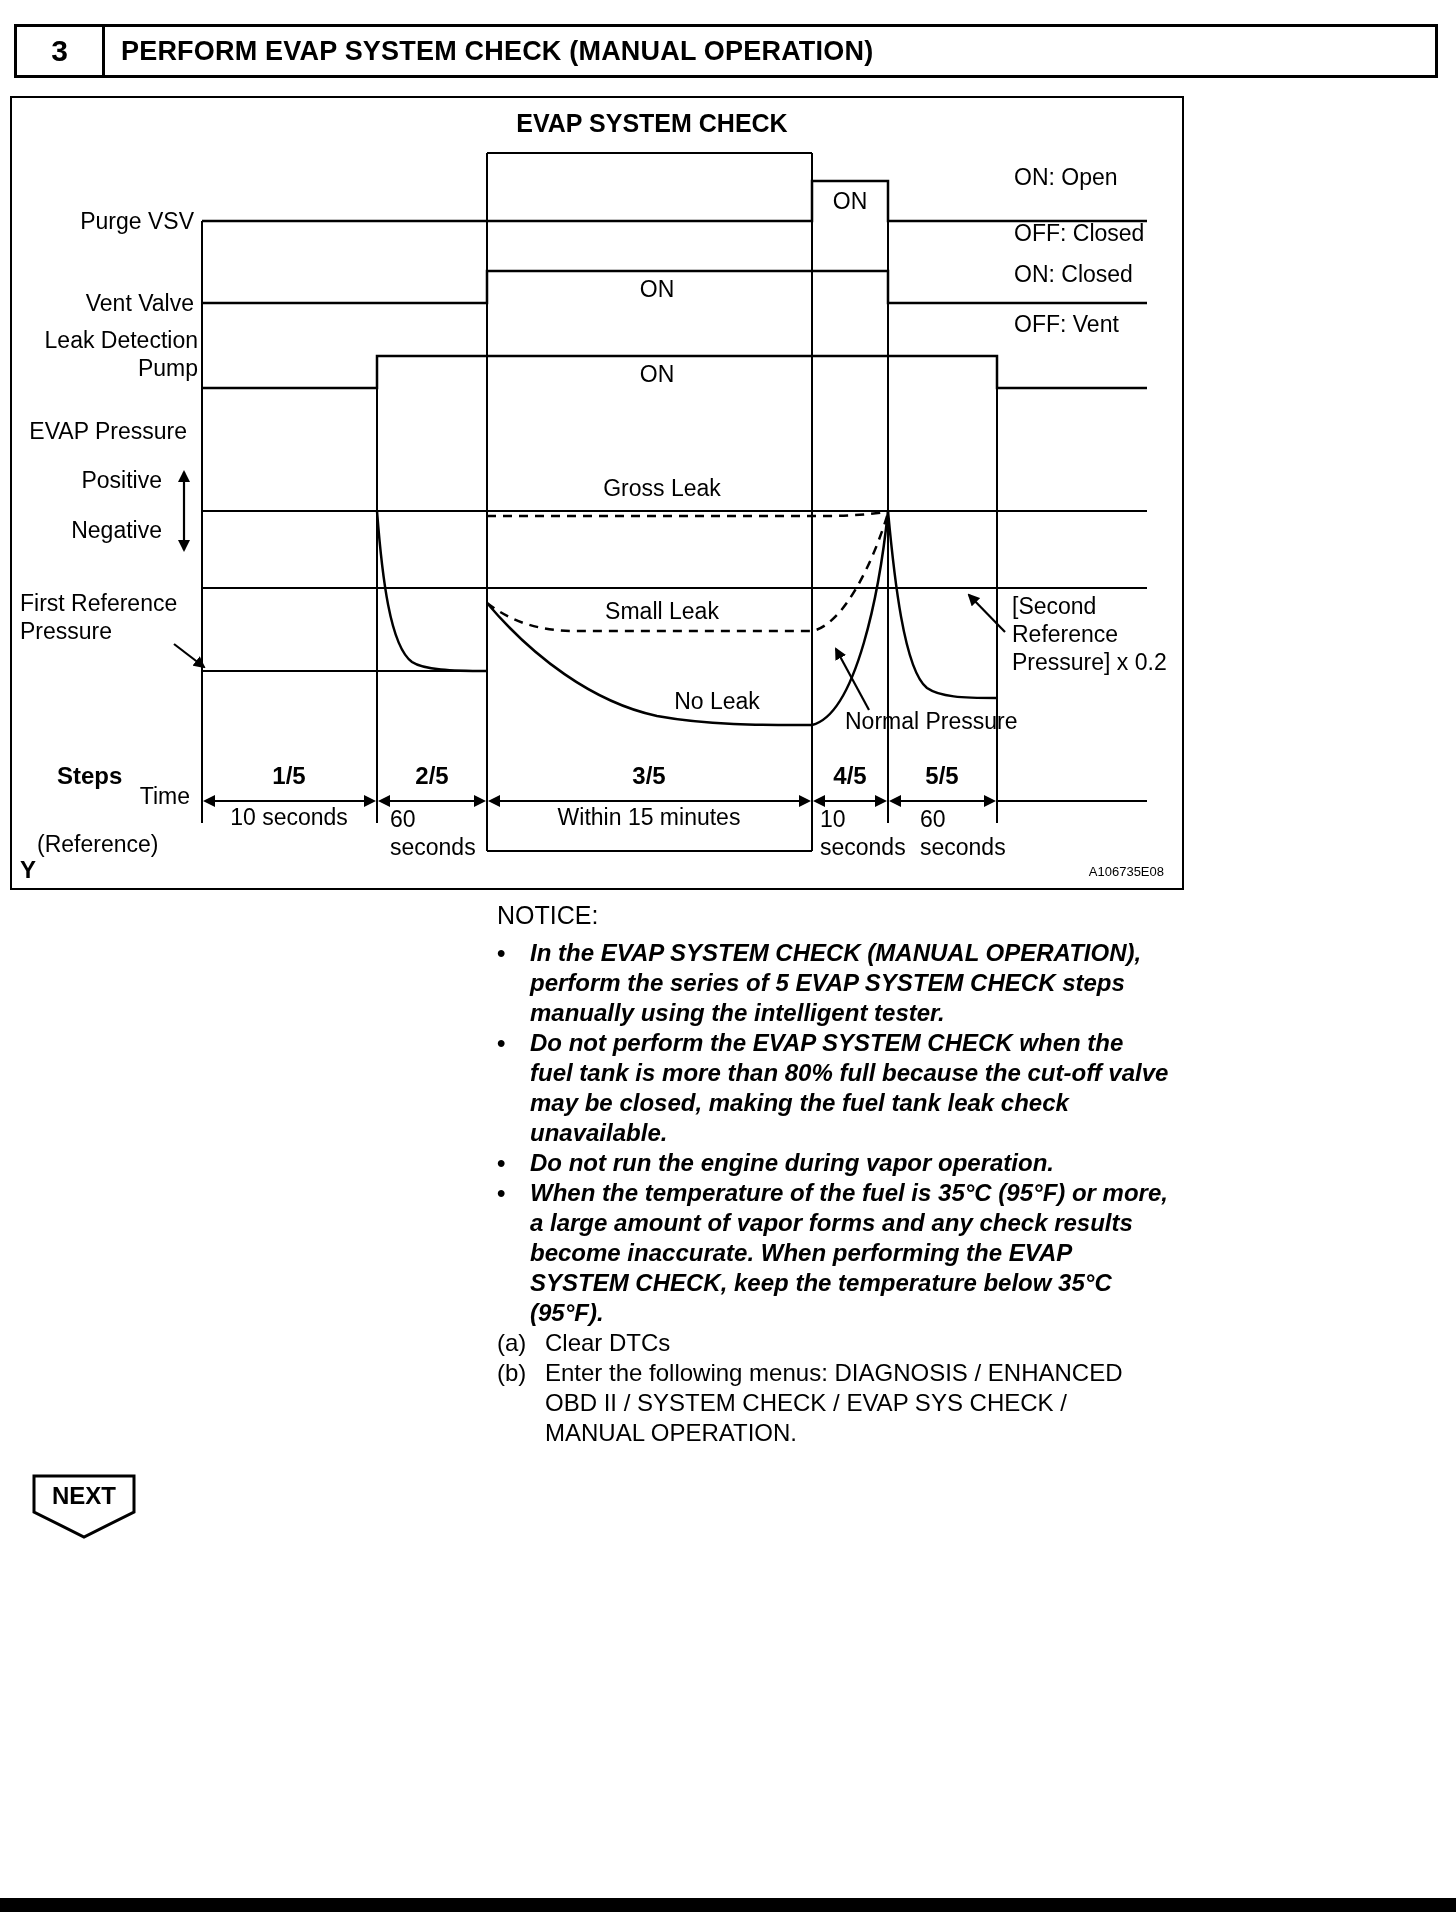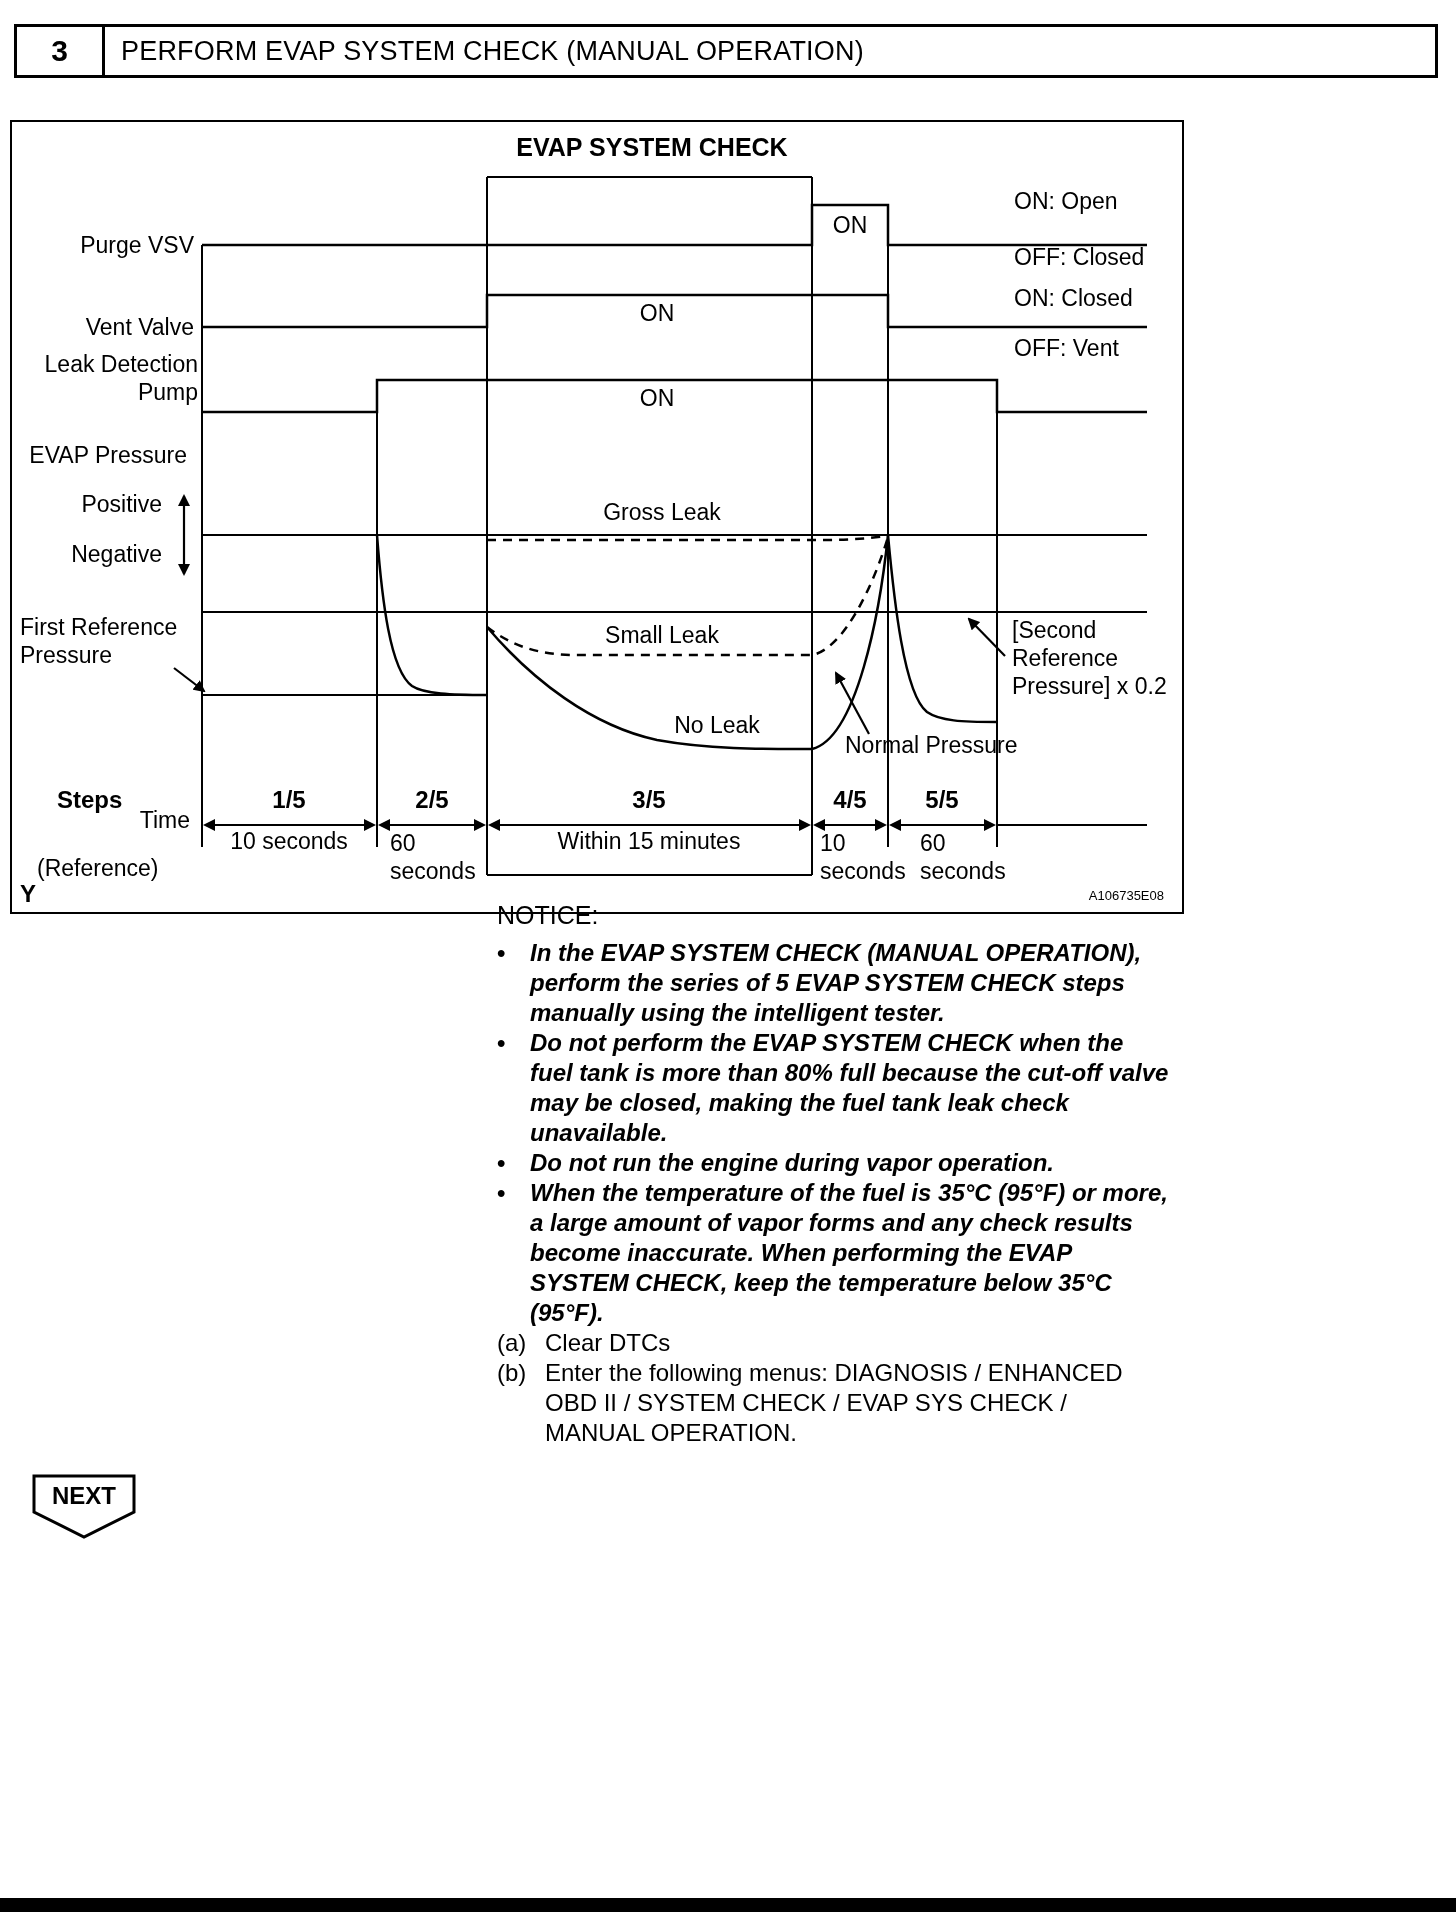--- a/index.html
+++ b/index.html
@@ -22,27 +22,27 @@
   }
   .header-num {
     width: 88px; flex: none;
     border-right: 3px solid #000;
     display: flex; align-items: center; justify-content: center;
     font-weight: bold; font-size: 30px;
   }
   .header-title {
     display: flex; align-items: center;
     padding-left: 16px;
-    font-weight: normal; font-size: 27px;
+    font-weight: bold; font-size: 27px;
     letter-spacing: 0.2px;
   }
 
   
   .diagram-box {
-    position: absolute; left: 10px; top: 120px;
+    position: absolute; left: 10px; top: 96px;
     width: 1174px; height: 794px;
     border: 2px solid #000;
     background: #fff;
   }
   svg.diagram { display: block; }
   .diagram line, .diagram path.ln { stroke: #000; stroke-width: 2; fill: none; }
   .diagram .trace { stroke: #000; stroke-width: 2.5; fill: none; }
   .diagram .dash  { stroke: #000; stroke-width: 2.5; stroke-dasharray: 9 7; fill: none; }
   .diagram .arrow { stroke: #000; stroke-width: 2.2; fill: none; }
   .diagram text { fill: #000; font-size: 23px; font-family: "Liberation Sans", sans-serif; }

